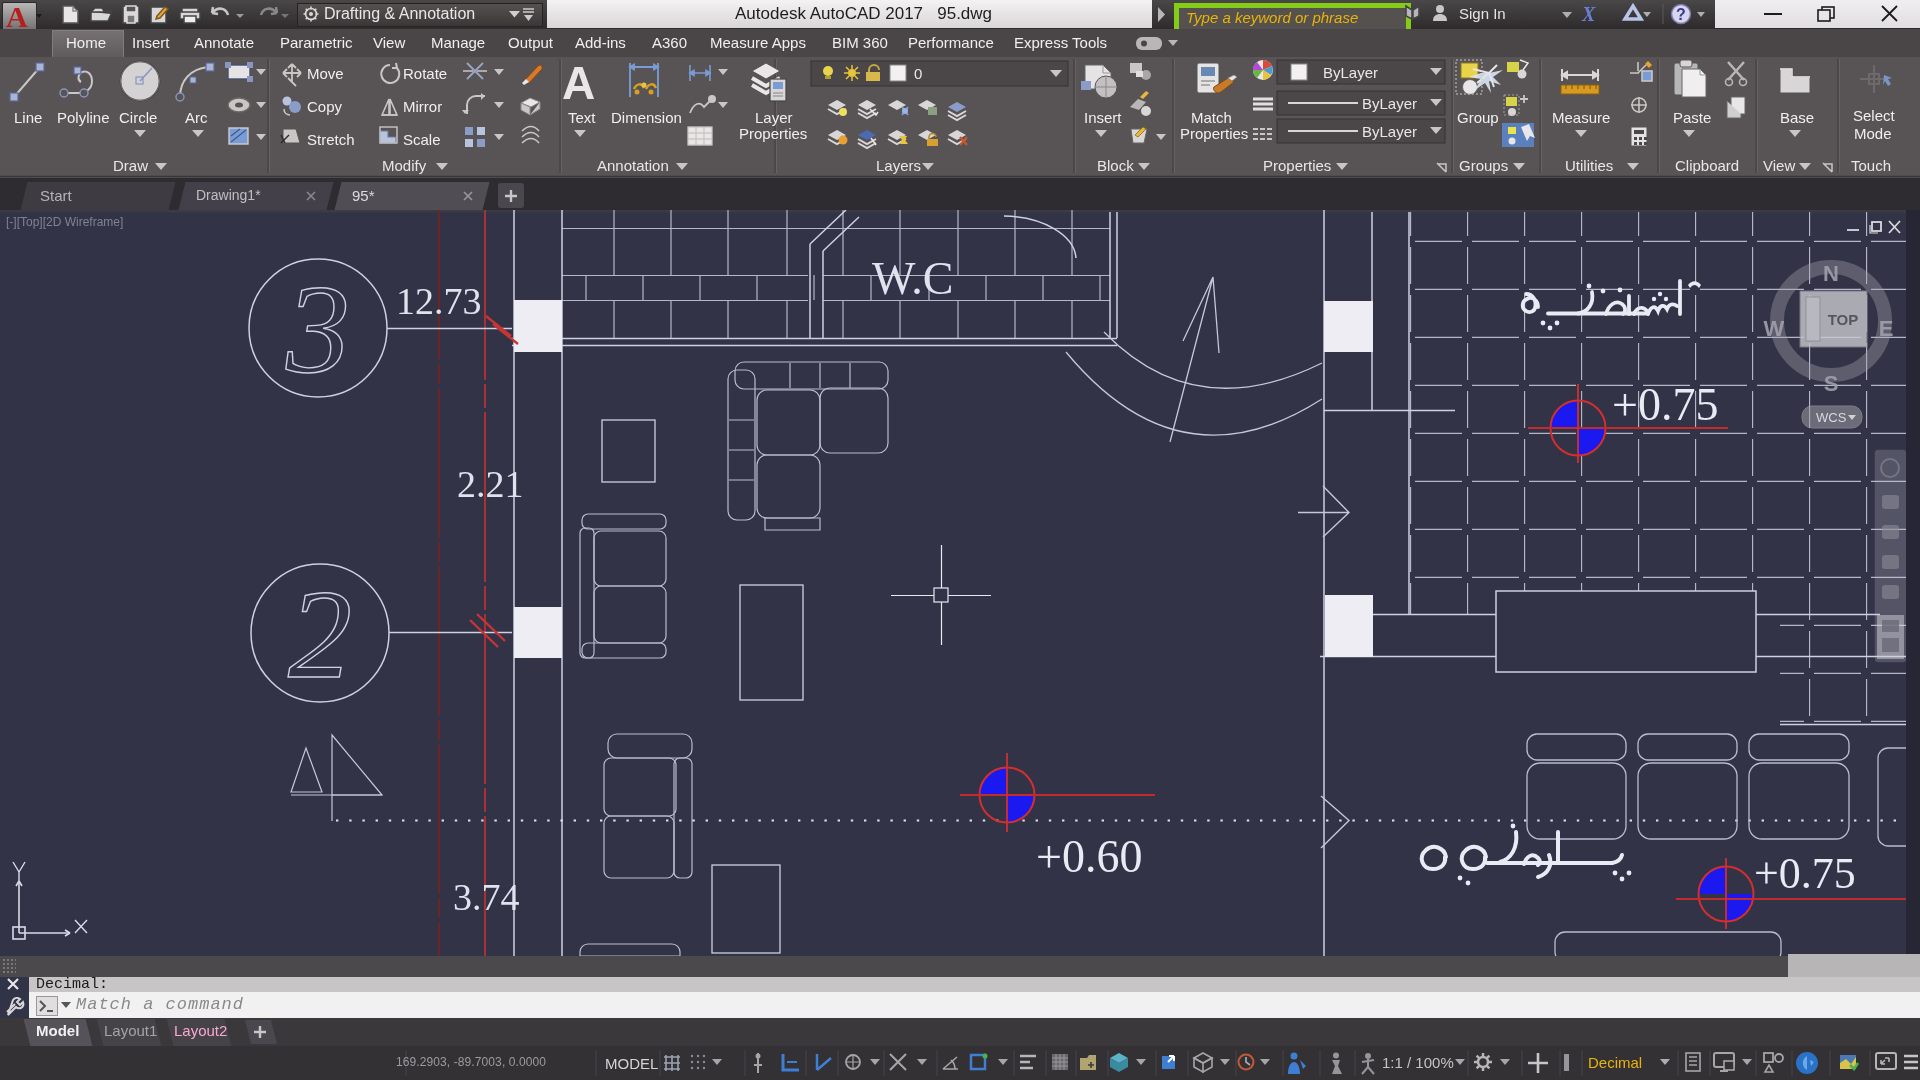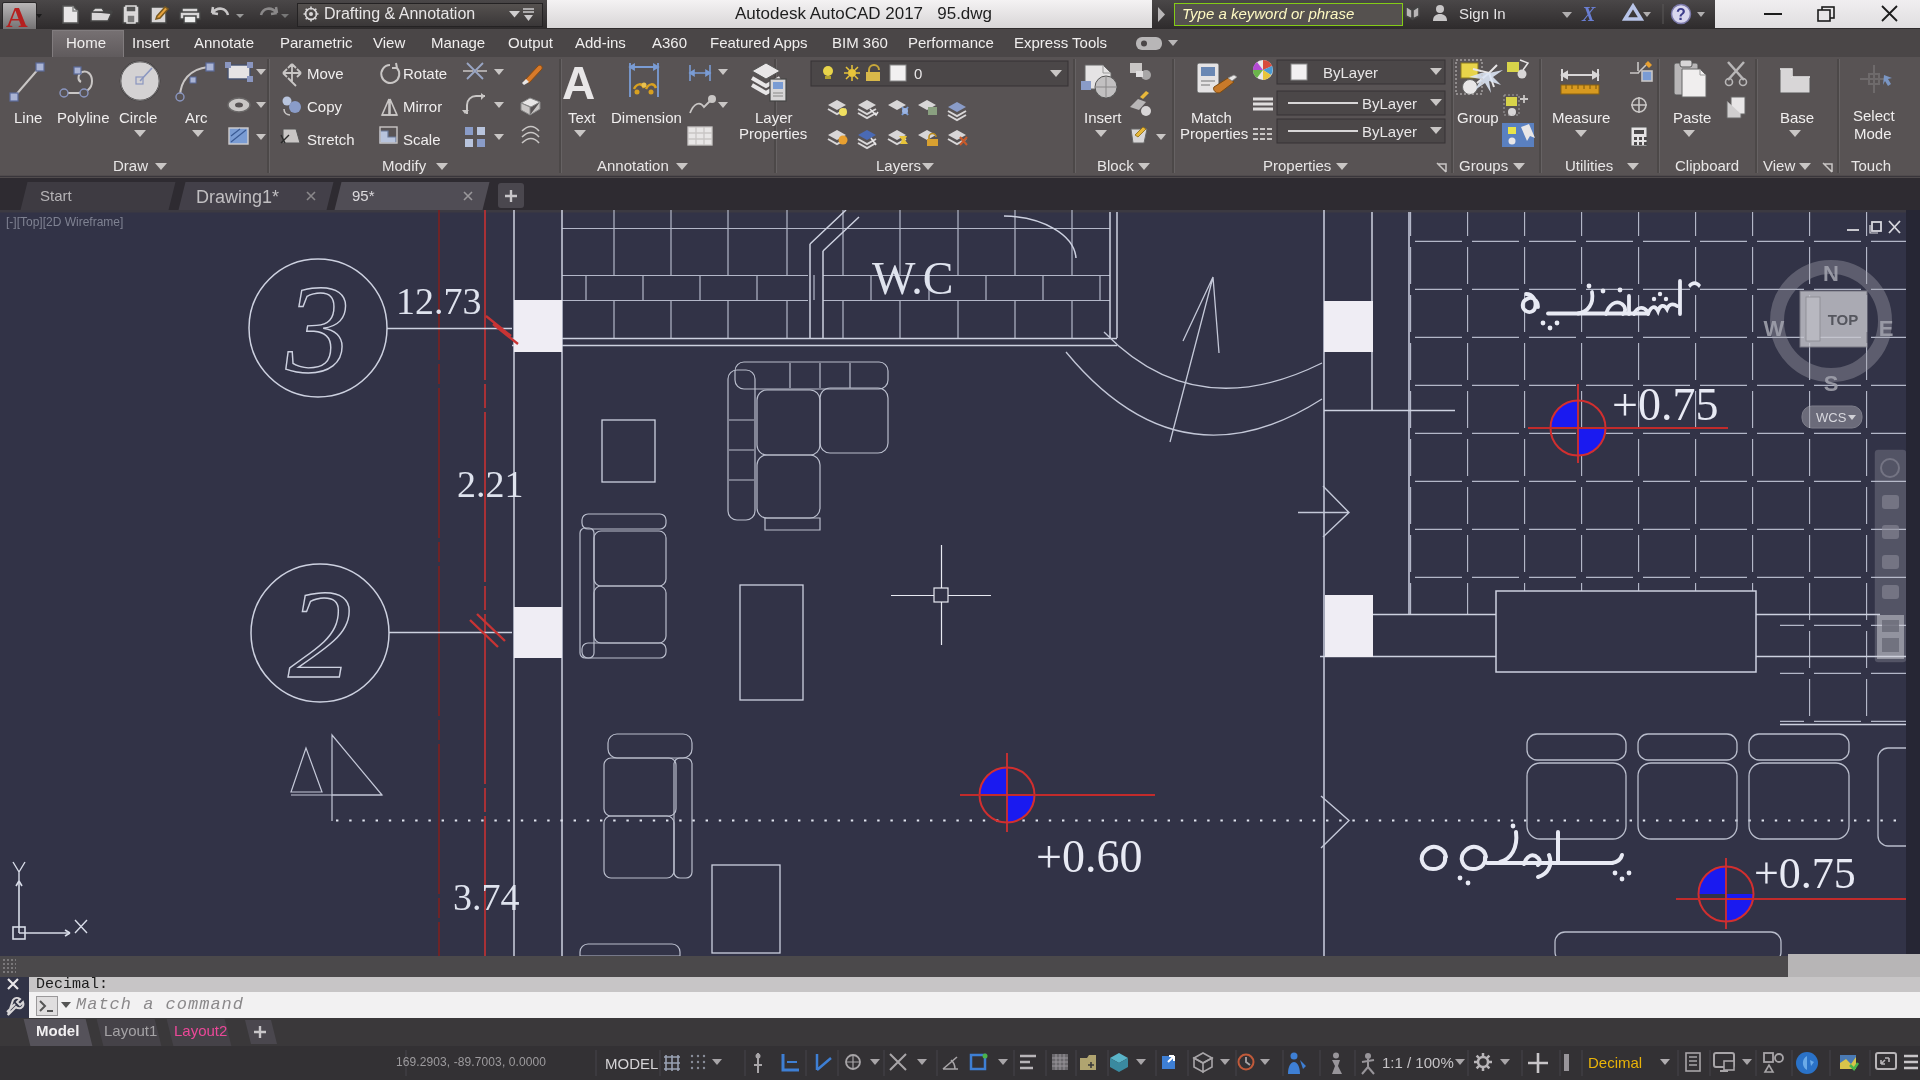--- a/index.html
+++ b/index.html
@@ -52,21 +52,21 @@
       <path d="M1 1l5.5 6.5L12 1z" fill="#d0cecf"></path>
     </svg>
 <svg class="abs" style="left:521px;top:7px" width="18" height="17">
       <path d="M2 2h11M2 5h11" stroke="#cccacb" stroke-width="1.6"></path>
       <path d="M3 8l4.5 6L12 8z" fill="#cccacb"></path>
     </svg>
 
 <svg class="abs" style="left:1154px;top:5px" width="15" height="20">
       <path d="M4 2l7 7.5L4 17z" fill="#b8b6b7"></path>
     </svg>
-<div class="abs" style="left:1174px;top:3px;width:220px;height:20px;background:#55514f;border:1px solid #84cc16;color:#fef9c3;font-size:15px;font-style:italic;padding:1px 0 0 7px;">Type a keyword or phrase</div>
+<div class="abs" style="left:1174px;top:3px;width:220px;height:20px;background:#55514f;border:5px solid #84cc16;color:#eab308;font-size:15px;font-style:italic;padding:1px 0 0 7px;">Type a keyword or phrase</div>
 <svg class="abs" id="tbicons" style="left:1400px;top:0" width="315" height="29">
 <g fill="none" stroke="#cfcdce" stroke-width="1.6">
 <path d="M6 6l6 4v9l-6-3zM19 6l-6 4v9l6-3z" fill="#b8b6b7" stroke="#444"></path>
 <circle cx="40" cy="9" r="4" fill="#c8c6c7" stroke="none"></circle>
         <path d="M33 21c0-5 3-7 7-7s7 2 7 7z" fill="#c8c6c7" stroke="none"></path>
 </g>
 <text x="59" y="19" fill="#e5e3e4" font-size="15">Sign In</text>
 <path d="M162 12l5 6 5-6z" fill="#b0aeaf"></path>
 <text x="182" y="21" fill="#6a7fd4" font-size="20" font-weight="bold" font-style="italic" font-family="Liberation Serif,serif">X</text>
 <path d="M225 19l8-13 8 13z" fill="none" stroke="#b8c4e8" stroke-width="3.5"></path>
@@ -88,21 +88,21 @@
 <div class="abs" style="left:52px;top:30px;width:70px;height:27px;background:linear-gradient(#767072,#5f5a5c);border:1px solid #817c7e;border-bottom:none;"></div>
 <div class="lbl" style="left:66px;top:34px;">Home</div>
 <div class="lbl" style="left:132px;top:34px;">Insert</div>
 <div class="lbl" style="left:194px;top:34px;">Annotate</div>
 <div class="lbl" style="left:280px;top:34px;">Parametric</div>
 <div class="lbl" style="left:373px;top:34px;">View</div>
 <div class="lbl" style="left:431px;top:34px;">Manage</div>
 <div class="lbl" style="left:508px;top:34px;">Output</div>
 <div class="lbl" style="left:575px;top:34px;">Add-ins</div>
 <div class="lbl" style="left:652px;top:34px;">A360</div>
-<div class="lbl" style="left:710px;top:34px;">Featured Apps</div>
+<div class="lbl" style="left:710px;top:34px;">Measure Apps</div>
 <div class="lbl" style="left:832px;top:34px;">BIM 360</div>
 <div class="lbl" style="left:908px;top:34px;">Performance</div>
 <div class="lbl" style="left:1014px;top:34px;">Express Tools</div>
 <svg class="abs" style="left:1136px;top:36px" width="46" height="16">
       <rect x="0" y="1" width="26" height="13" rx="6" fill="#b8b6b7"></rect>
       <circle cx="8" cy="7.5" r="3" fill="#4a4647"></circle>
       <path d="M32 4l5 6 5-6z" fill="#b8b6b7"></path>
     </svg>
 
 <div class="abs" id="ribbonbg" style="left:0;top:57px;width:1920px;height:121px;background:#585354;"></div>
@@ -442,21 +442,21 @@
 <path d="M1884 18l8 3-4 1 3 5-3 2-3-5-2 4z" fill="#7a96c4"></path>
 <text x="1853" y="64" fill="#f0eeee" font-size="15">Select</text>
 <text x="1854" y="82" fill="#f0eeee" font-size="15">Mode</text>
 <text x="1851" y="114" fill="#e8e6e6" font-size="15">Touch</text>
 </svg>
 
 <div class="abs" id="filetabs" style="left:0;top:178px;width:1920px;height:32px;background:#2e2b31;"></div>
 <div class="abs" style="left:24px;top:182px;width:148px;height:28px;background:#3e3b42;transform:skewX(-14deg);"></div>
 <div class="abs" style="left:40px;top:187px;color:#b5b3b6;font-size:15px;">Start</div>
 <div class="abs" style="left:182px;top:182px;width:148px;height:28px;background:#434049;transform:skewX(-14deg);"></div>
-<div class="abs" style="left:196px;top:187px;color:#c0bec1;font-size:18px;">Drawing1*</div>
+<div class="abs" style="left:196px;top:187px;color:#c0bec1;font-size:14px;">Drawing1*</div>
 <svg class="abs" style="left:305px;top:190px" width="12" height="12">
       <path d="M2 2l8 8M10 2l-8 8" stroke="#8a888b" stroke-width="1.6"></path>
     </svg>
 <div class="abs" style="left:338px;top:182px;width:148px;height:28px;background:#504d55;transform:skewX(-14deg);"></div>
 <div class="abs" style="left:352px;top:187px;color:#dddbde;font-size:15px;">95*</div>
 <svg class="abs" style="left:462px;top:190px" width="12" height="12">
       <path d="M2 2l8 8M10 2l-8 8" stroke="#9a989b" stroke-width="1.6"></path>
     </svg>
 <div class="abs" style="left:498px;top:183px;width:26px;height:25px;background:#4a474e;border-radius:3px;"></div>
 <svg class="abs" style="left:503px;top:188px" width="16" height="16">
@@ -734,21 +734,21 @@
       <path d="M1 2l5 6 5-6z" fill="#555"></path>
     </svg>
 <div class="abs" style="left:76px;top:995px;color:#8a888a;font-size:17px;font-style:italic;font-family:'Liberation Mono',monospace;letter-spacing:1px;">Match a command</div>
 
 <div class="abs" style="left:0;top:1018px;width:1920px;height:28px;background:#3a383a;"></div>
 <div class="abs" style="left:27px;top:1019px;width:62px;height:27px;background:#55525a;transform:skewX(14deg);"></div>
 <div class="abs" style="left:36px;top:1022px;color:#f2f0f2;font-size:15px;font-weight:bold;">Model</div>
 <div class="abs" style="left:100px;top:1019px;width:58px;height:27px;background:#454248;transform:skewX(14deg);"></div>
 <div class="abs" style="left:104px;top:1022px;color:#a5a3a6;font-size:15px;">Layout1</div>
 <div class="abs" style="left:170px;top:1019px;width:58px;height:27px;background:#454248;transform:skewX(14deg);"></div>
-<div class="abs" style="left:174px;top:1022px;color:#ec4899;font-size:15px;">Layout2</div>
+<div class="abs" style="left:174px;top:1022px;color:#f9a8d4;font-size:15px;">Layout2</div>
 <div class="abs" style="left:248px;top:1020px;width:26px;height:24px;background:#4a474e;transform:skewX(14deg);"></div>
 <svg class="abs" style="left:252px;top:1024px" width="16" height="16">
       <path d="M8 2v12M2 8h12" stroke="#c8c6c9" stroke-width="2.4"></path>
     </svg>
 
 <div class="abs" style="left:0;top:1046px;width:1920px;height:34px;background:#333134;"></div>
 <svg class="abs" id="status" style="left:0;top:1046px;" width="1920" height="34">
 <g stroke="#47454a" stroke-width="1">
         <path d="M406 4v26M596 4v26M660 4v26M745 4v26M806 4v26M838 4v26M884 4v26M937 4v26M1014 4v26M1046 4v26M1076 4v26M1108 4v26M1156 4v26M1188 4v26M1236 4v26M1283 4v26M1320 4v26M1355 4v26M1468 4v26M1522 4v26M1560 4v26M1582 4v26M1678 4v26M1710 4v26M1756 4v26M1792 4v26M1830 4v26M1870 4v26"></path>
       </g>

